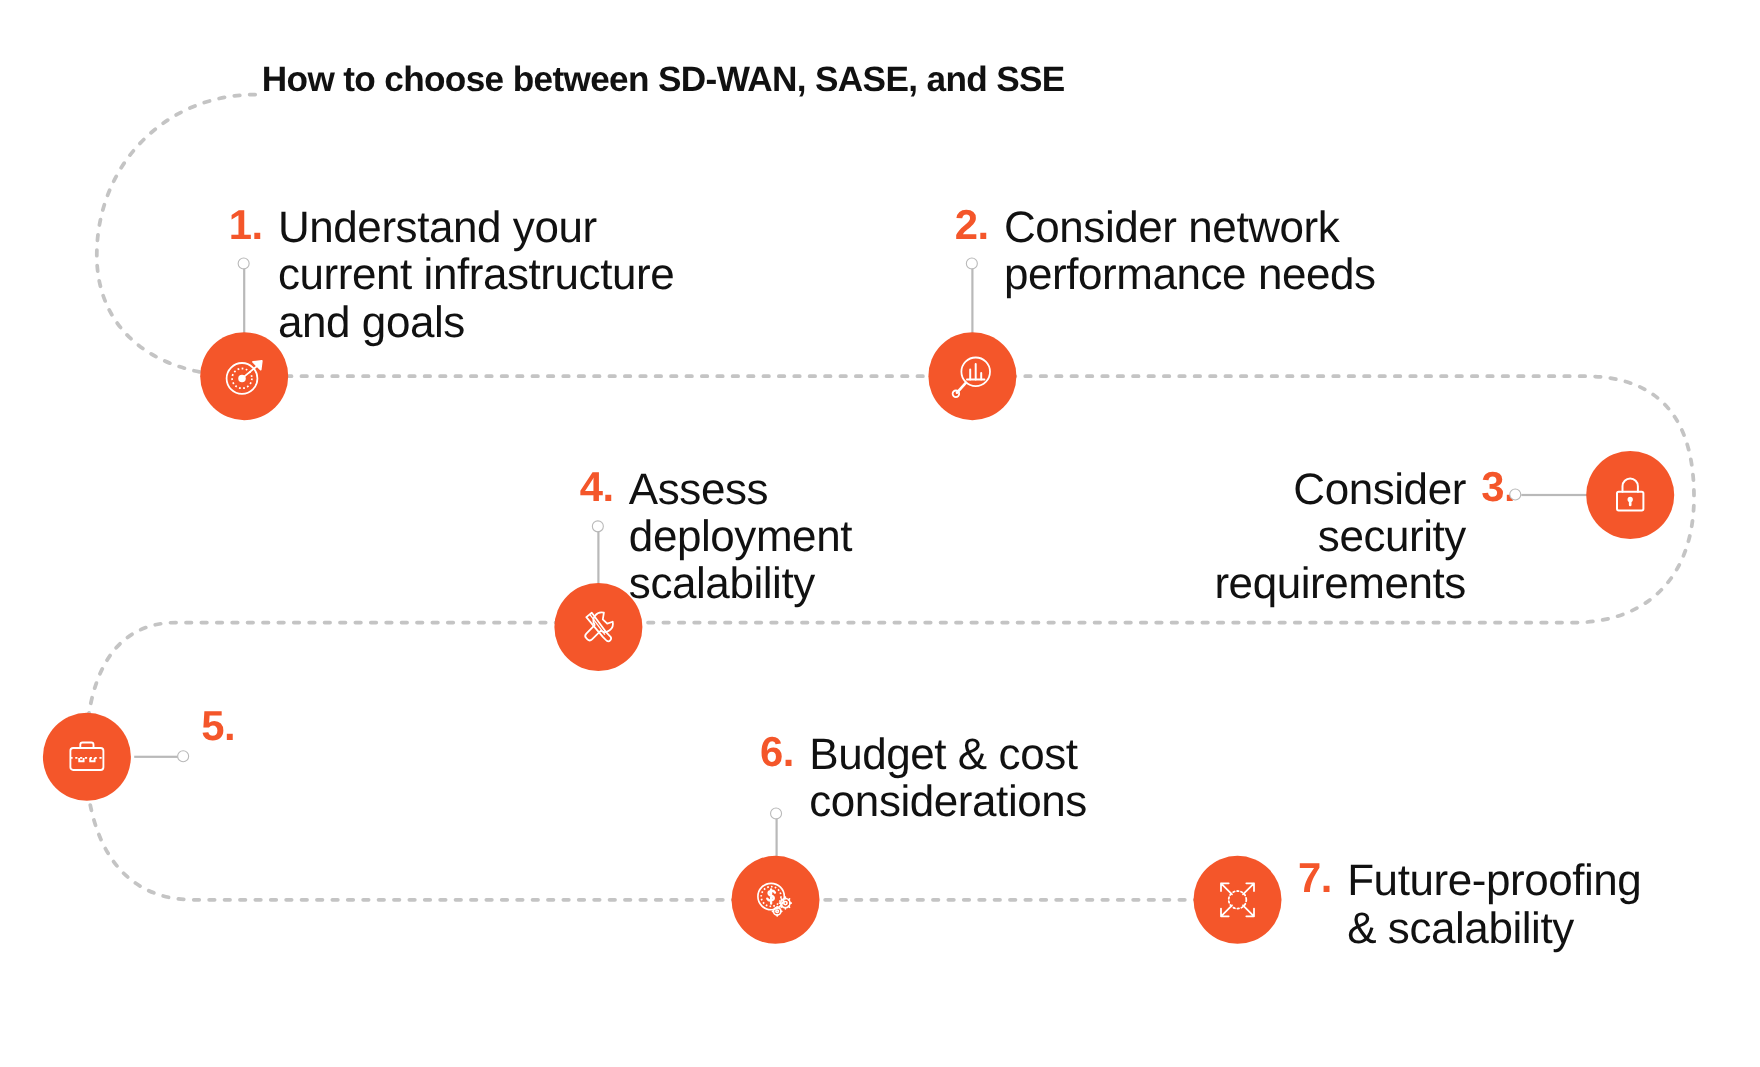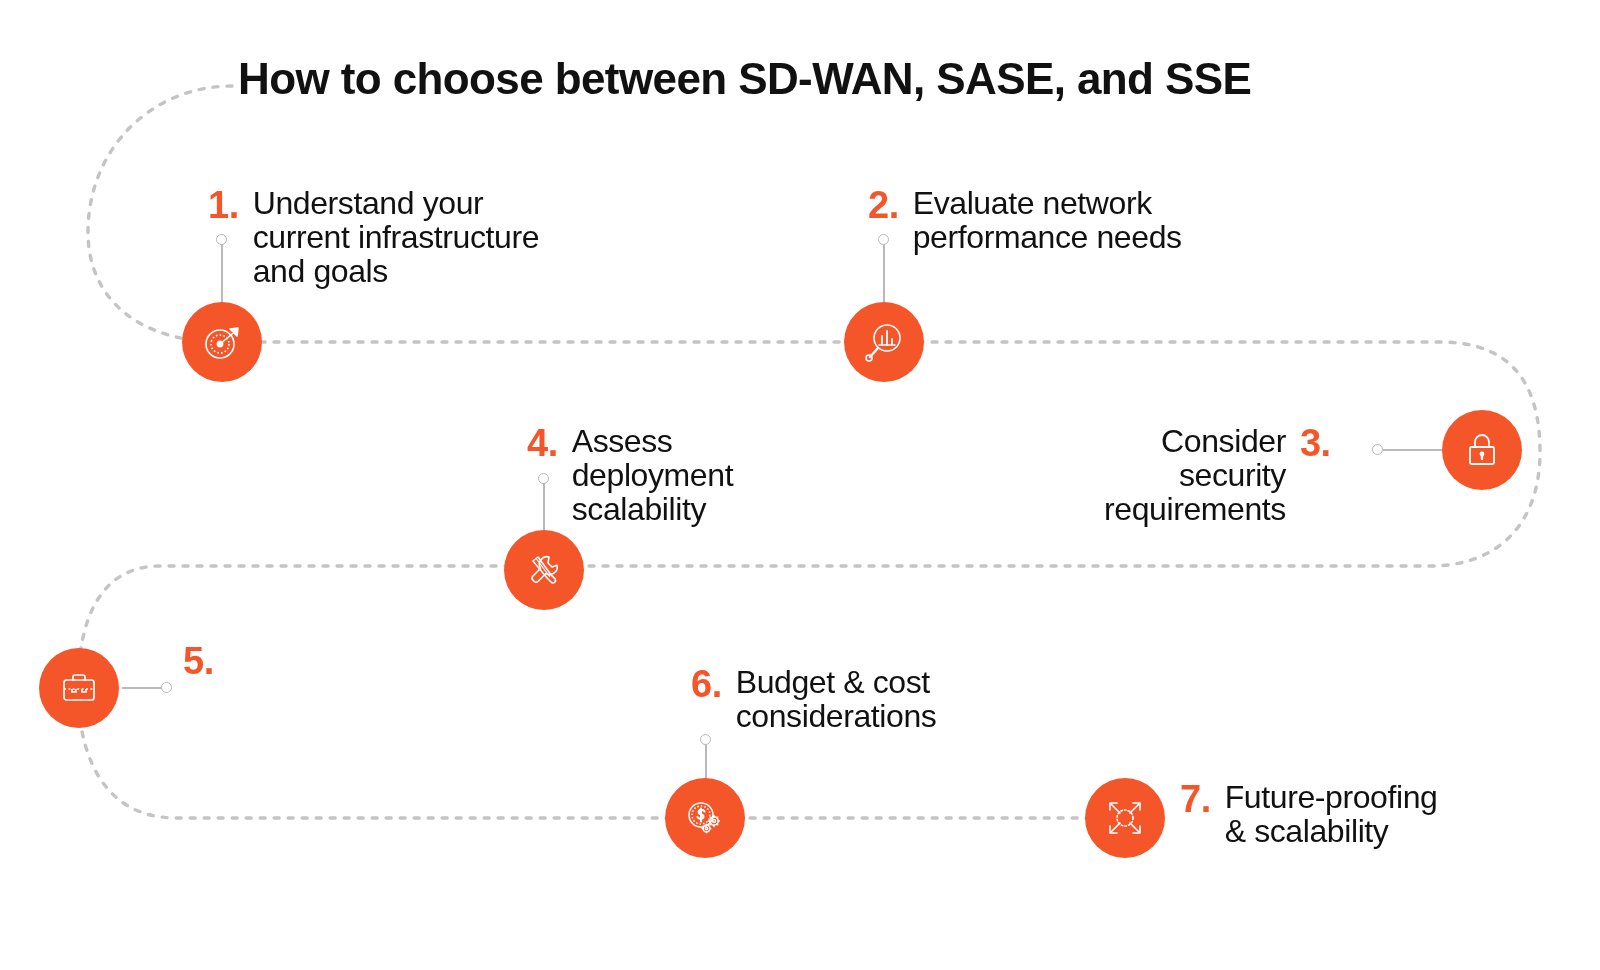--- a/index.html
+++ b/index.html
@@ -18,21 +18,21 @@
   #flowpath {
     position: absolute;
     left: 0; top: 0;
     width: 1600px; height: 970px;
     pointer-events: none;
   }
   .title {
     position: absolute;
     left: 238px;
     top: 54px;
-    font-size: 44px;
+    font-size: 32px;
     font-weight: bold;
     color: #111111;
     letter-spacing: -0.6px;
     white-space: nowrap;
   }
   .node {
     position: absolute;
     width: 80px;
     height: 80px;
     border-radius: 50%;
@@ -68,21 +68,21 @@
   }
   .num {
     font-size: 38px;
     font-weight: bold;
     color: #F4562A;
     line-height: 1.0;
     letter-spacing: -0.5px;
     flex: 0 0 auto;
   }
   .label {
-    font-size: 32px;
+    font-size: 40px;
     font-weight: normal;
     color: #111111;
     line-height: 1.07;
     letter-spacing: -0.4px;
     white-space: pre-line;
     flex: 0 0 auto;
   }
   .label.ta-right { text-align: right; }
 </style>
 </head>
@@ -120,21 +120,21 @@
         <circle cx="21" cy="25" r="9" stroke-dasharray="1.6 2.2"></circle>
         <circle cx="21" cy="25" r="3.4" fill="#ffffff" stroke="none"></circle>
         <path d="M21 25 L38 11" stroke-linecap="round"></path>
         <path d="M31 10 L39 9 L38 17 Z" fill="#ffffff" stroke="#ffffff" stroke-linejoin="round"></path>
       </svg>
     </span>
   </div>
 
   <div class="step" style="left:868px; top:186px;">
     <div class="num">2.</div>
-    <div class="label">Evaluate network
+    <div class="label">Consider network
 performance needs</div>
   </div>
   <div class="conn-dot" style="left:878px; top:234px;"></div>
   <div class="connector conn-v" style="left:883px; top:244px; height:62px;"></div>
   <div class="node" style="left:844px; top:302px;">
     <span>
       <svg width="46" height="46" viewBox="0 0 46 46" fill="none" stroke="#ffffff" stroke-width="1.6">
         <circle cx="26" cy="19" r="13"></circle>
         <path d="M17 29 L9 38" stroke-linecap="round" stroke-width="2.4"></path>
         <circle cx="8" cy="39" r="3"></circle>

